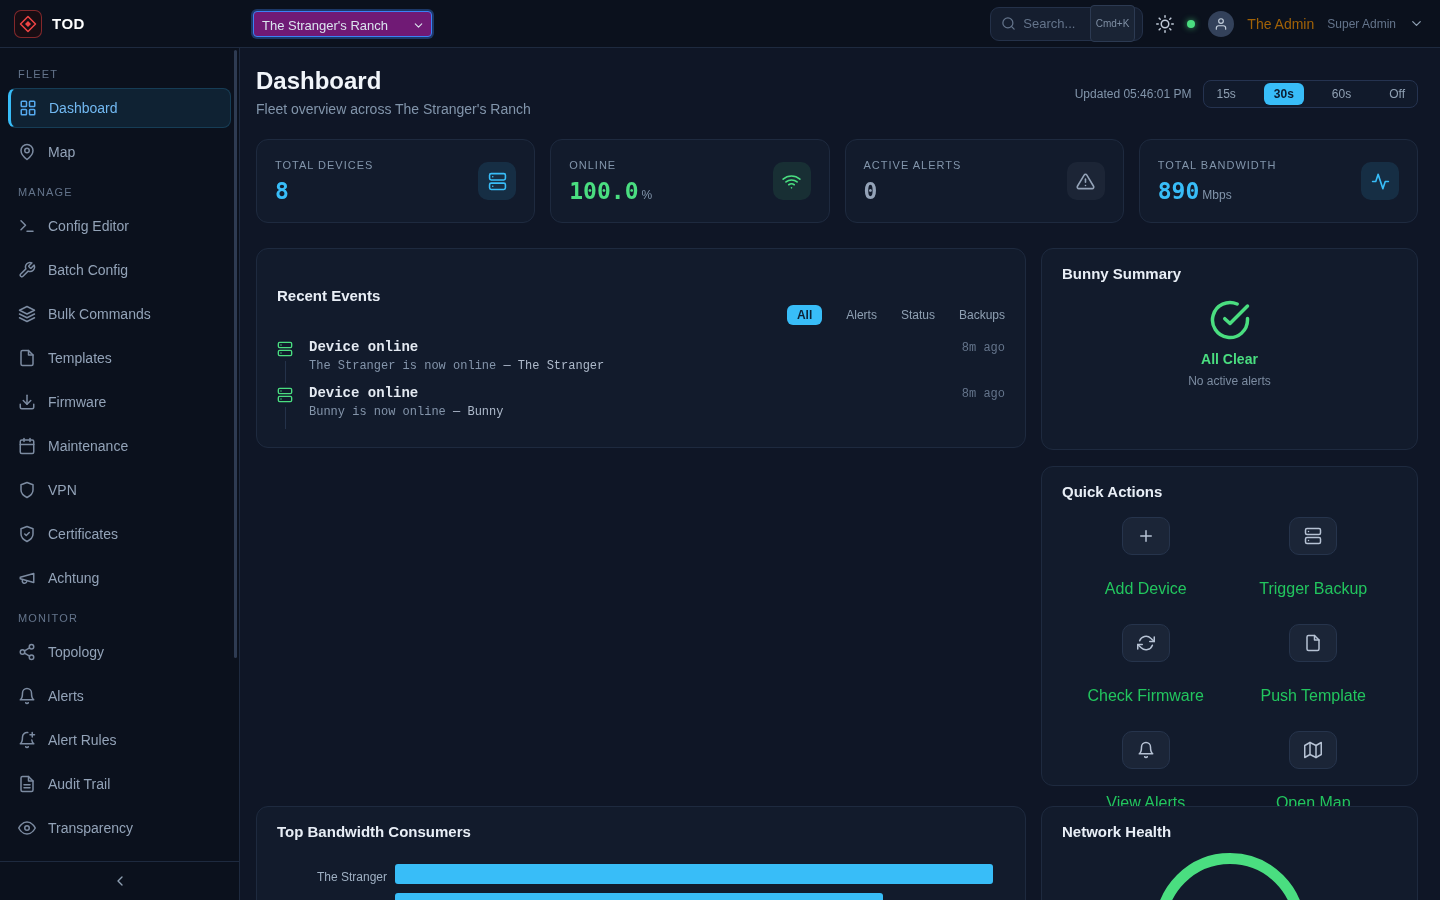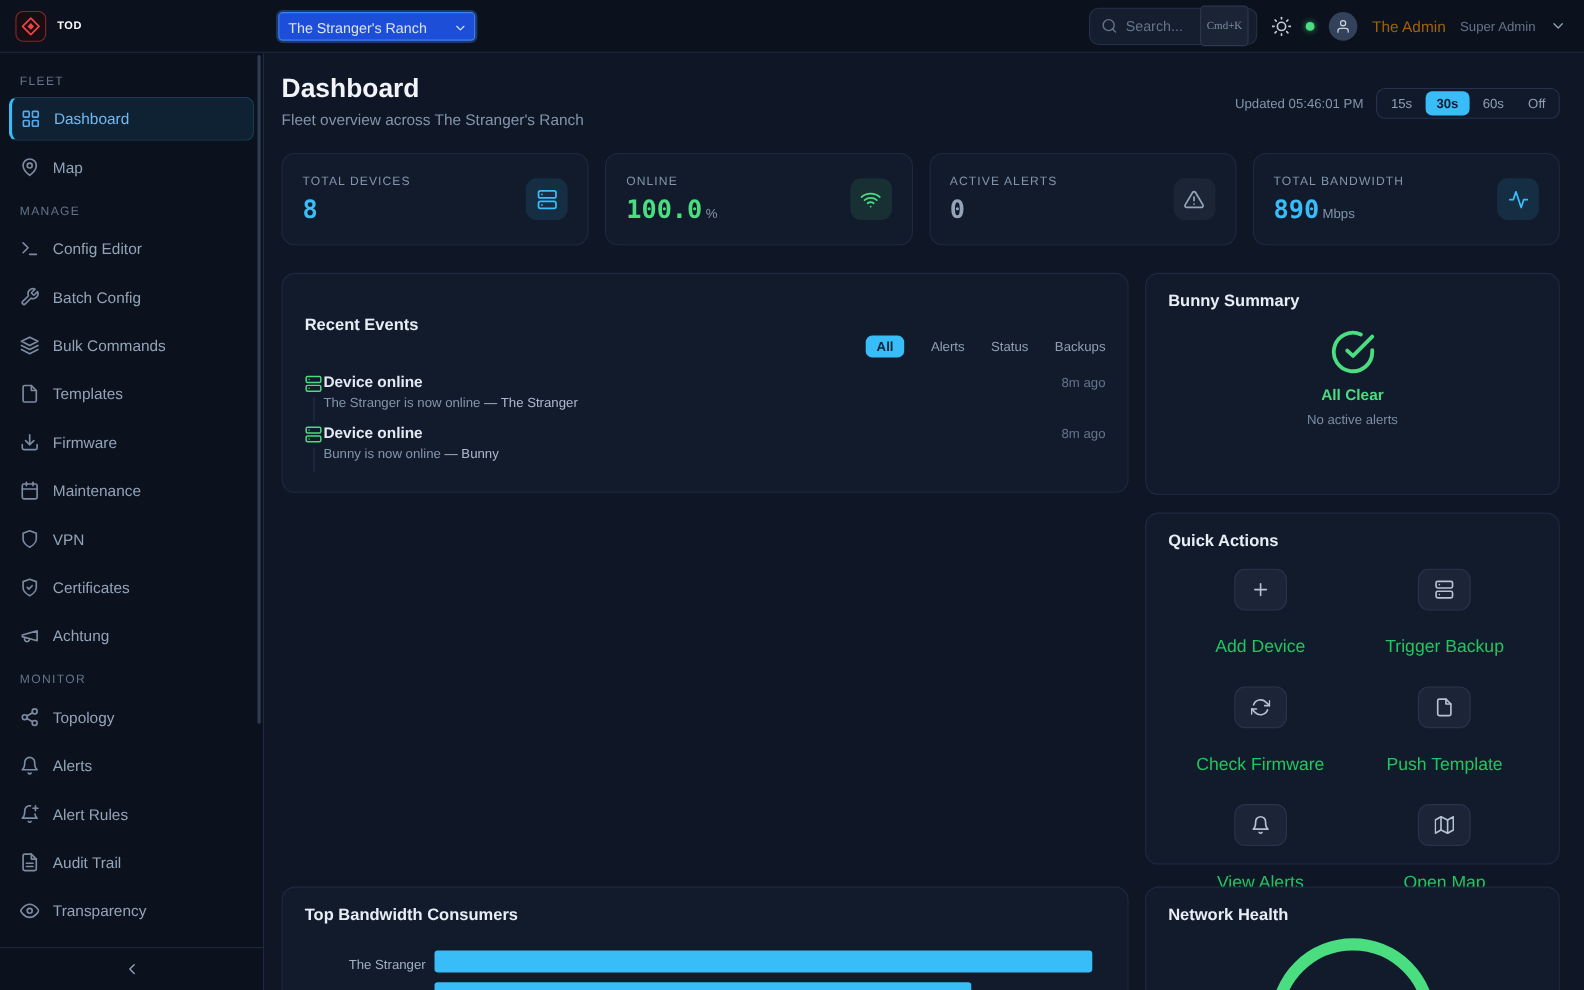--- a/index.html
+++ b/index.html
@@ -12,29 +12,29 @@
   html,body{width:1440px;height:900px;overflow:hidden;}
   body{background:var(--bg);font-family:"Liberation Sans",sans-serif;color:var(--text);}
   .ic{fill:none;stroke:currentColor;stroke-width:2;stroke-linecap:round;stroke-linejoin:round;display:block;}
 
   
   .topbar{position:fixed;top:0;left:0;right:0;height:48px;background:var(--panel);
     border-bottom:1px solid var(--border);display:flex;align-items:center;z-index:20;}
   .brand{width:240px;display:flex;align-items:center;gap:10px;padding-left:14px;flex:none;}
   .logo{width:28px;height:28px;border-radius:7px;background:#170d13;border:1px solid rgba(239,68,68,.5);
     display:flex;align-items:center;justify-content:center;color:var(--red);}
-  .brand-name{font-size:10px;font-weight:bold;letter-spacing:.5px;color:#fff;}
-  .fleet-select{margin-left:13px;height:26px;min-width:162px;background:#1d4ed8;border:1px solid #3b82f6;
+  .brand-name{font-size:15px;font-weight:bold;letter-spacing:.5px;color:#fff;}
+  .fleet-select{margin-left:13px;height:26px;min-width:162px;background:#701a75;border:1px solid #3b82f6;
     box-shadow:0 0 0 2px rgba(59,130,246,.35);border-radius:4px;display:flex;align-items:center;
     justify-content:space-between;padding:4px 6px 0 8px;font-size:13px;color:#dbe4ee;cursor:pointer;gap:24px;}
   .topbar-right{margin-left:auto;display:flex;align-items:center;gap:13px;padding-right:16px;}
   .search{width:153px;height:34px;background:#151e2f;border:1px solid #243149;border-radius:9px;
     display:flex;align-items:center;gap:7px;padding:0 7px 0 10px;color:var(--muted2);cursor:text;}
   .search-ph{font-size:13px;flex:1;}
-  .kbd{font-size:10px;background:#1a2435;border:1px solid #2c3a52;border-radius:4px;padding:12px 5px;color:#7e8ea3;font-family:Liberation Serif, serif;}
+  .kbd{font-size:10px;background:#1a2435;border:1px solid #2c3a52;border-radius:4px;padding:12px 5px;color:#7e8ea3;}
   .iconbtn{background:none;border:none;color:#c0cad8;cursor:pointer;display:flex;}
   .status-dot{width:8px;height:8px;border-radius:50%;background:var(--green);box-shadow:0 0 6px rgba(74,222,128,.7);}
   .avatar{width:26px;height:26px;border-radius:50%;background:#33415a;display:flex;align-items:center;
     justify-content:center;color:#c6d1de;}
   .user-name{font-size:14px;color:#a16207;}
   .user-role{font-size:12px;color:var(--muted2);}
   .chev{color:#8fa0b3;}
 
   
   .sidebar{position:fixed;top:48px;left:0;bottom:0;width:240px;background:var(--panel);
@@ -52,21 +52,21 @@
     display:flex;align-items:center;justify-content:center;color:#8fa0b3;cursor:pointer;background:var(--panel);}
 
   
   .main{position:absolute;top:48px;left:240px;width:1200px;height:852px;overflow:hidden;
     padding:18px 22px 0 16px;}
   .page-header{display:flex;justify-content:space-between;}
   h1{font-size:24px;line-height:30px;font-weight:bold;color:#f1f5fa;}
   .subtitle{margin-top:4px;font-size:14px;line-height:18px;color:var(--muted);}
   .header-right{display:flex;align-items:center;gap:12px;margin-top:14px;align-self:flex-start;}
   .updated{font-size:12px;color:var(--muted);}
-  .segmented{display:flex;background:#111a2b;border:1px solid var(--border2);border-radius:8px;padding:2px;gap:2px;}
+  .segmented{display:flex;background:#111a2b;border:1px solid var(--border2);border-radius:8px;padding:2px;gap:18px;}
   .seg{border:none;background:none;color:#8fa0b3;font-size:12px;padding:4px 10px;border-radius:6px;cursor:pointer;
     font-family:"Liberation Sans",sans-serif;}
   .seg.active{background:var(--accent);color:#0b1c30;font-weight:bold;}
 
   .stats-row{display:grid;grid-template-columns:repeat(4,1fr);gap:15px;margin-top:21px;}
   .stat-card{height:84px;background:var(--card);border:1px solid var(--border);border-radius:12px;
     padding:14px 18px;display:flex;align-items:center;justify-content:space-between;}
   .stat-label{font-size:11px;letter-spacing:1px;color:var(--muted);}
   .stat-value{margin-top:7px;font-family:"DejaVu Sans Mono",monospace;font-size:23px;font-weight:bold;}
   .stat-suffix{font-size:12px;color:var(--muted);font-family:"Liberation Sans",sans-serif;font-weight:normal;margin-left:3px;}
@@ -80,21 +80,21 @@
   .card{background:var(--card);border:1px solid var(--border);border-radius:12px;padding:16px 20px;}
   .card-title{font-size:15px;font-weight:bold;color:#e8eef6;}
 
   
   .events-card{grid-column:1;grid-row:1;}
   .events-head{display:flex;align-items:center;justify-content:space-between;}
   .filters{display:flex;align-items:center;gap:24px;margin-top:40px;}
   .filter{font-size:12px;color:#8fa0b3;cursor:pointer;background:none;border:none;font-family:"Liberation Sans",sans-serif;}
   .filter.active{background:var(--accent);color:#0c2236;border-radius:6px;padding:3px 10px;font-weight:bold;}
   .events-list{margin-top:14px;}
-  .event{display:flex;gap:1px;}
+  .event{display:flex;gap:16px;font-family:Liberation Mono, monospace;}
   .event-rail{display:flex;flex-direction:column;align-items:center;width:16px;flex:none;}
   .event-ic{color:var(--green);margin-top:2px;}
   .event-line{width:1px;flex:1;background:#24324a;margin-top:4px;margin-bottom:2px;}
   .event-body{flex:1;padding-bottom:12px;}
   .event-top{display:flex;justify-content:space-between;align-items:baseline;}
   .event-title{font-size:14px;font-weight:bold;color:#e4eaf2;}
   .event-time{font-size:12px;color:var(--muted2);}
   .event-desc{margin-top:4px;font-size:12px;color:#8495ab;}
   .event-device{color:#aebacb;}
 

